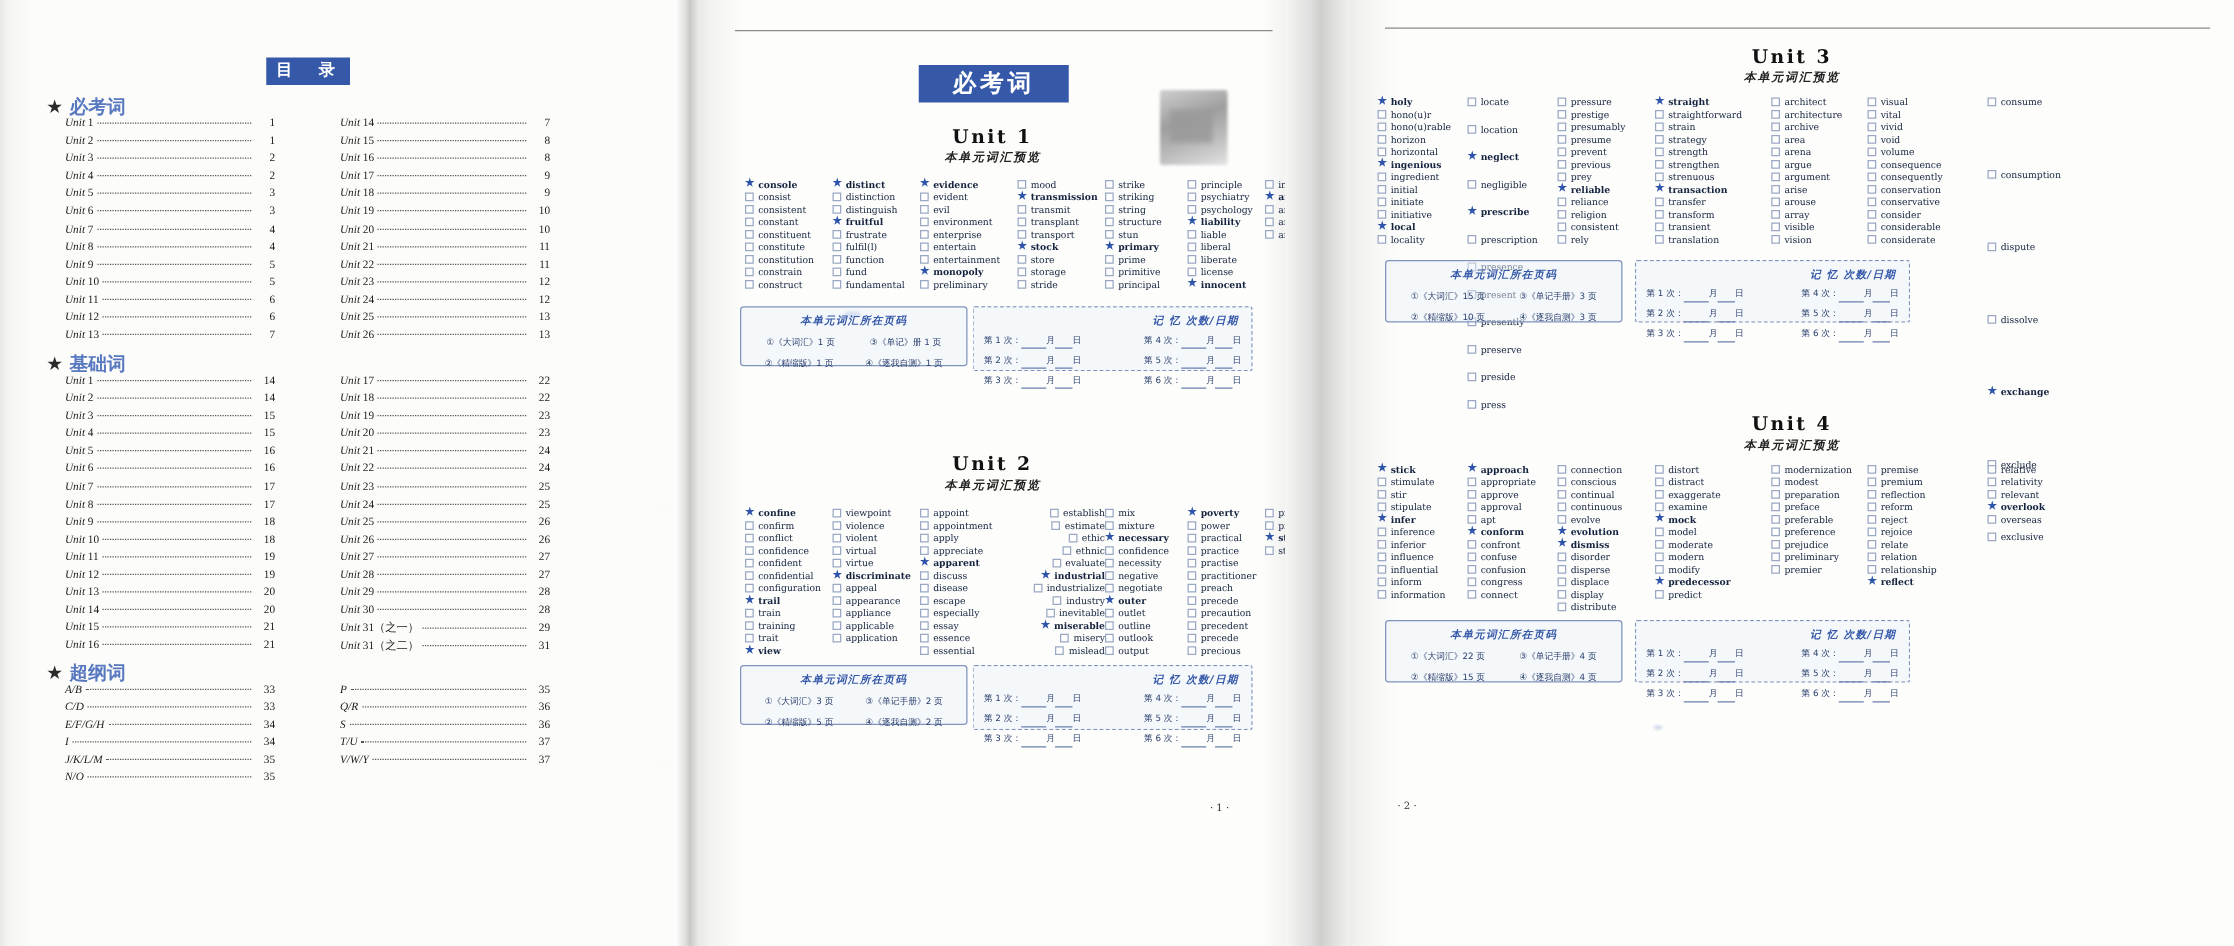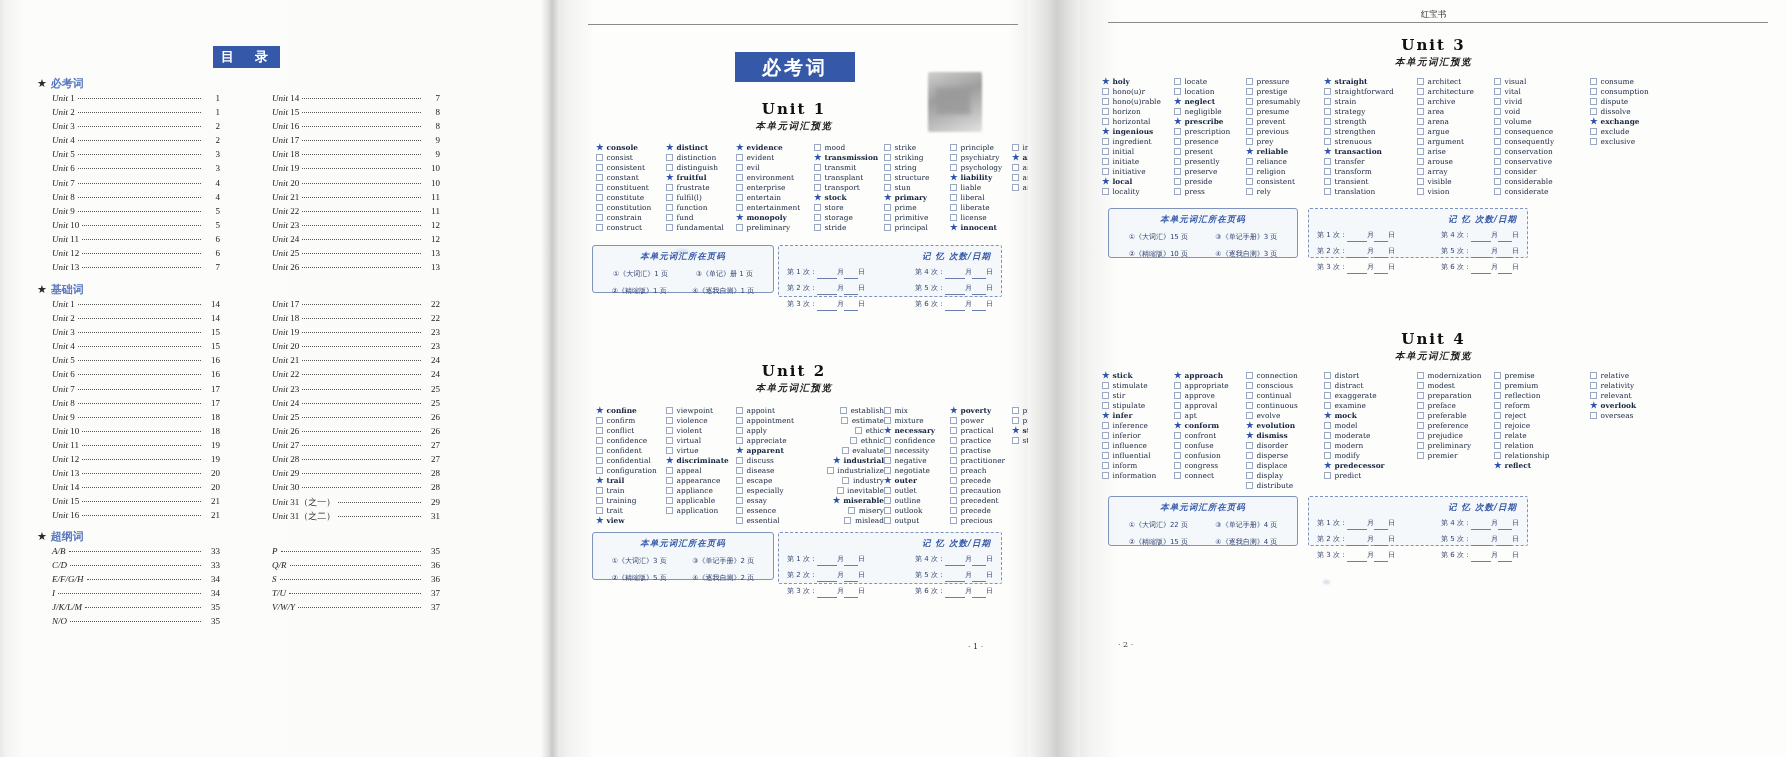--- a/index.html
+++ b/index.html
@@ -19,21 +19,21 @@
       background:linear-gradient(90deg,#ffffff,#dcdcda 45%,#c9c9c7 60%,#efefed 100%);}
   #gutter-1{left:540px;width:20px;}
   #gutter-2{left:1028px;width:52px;
       background:linear-gradient(90deg,#f6f6f4,#dedede 40%,#cfcfcd 55%,#f1f1ef 100%);}
 
   
   .toc-title{position:absolute;left:213px;top:46px;width:67px;height:22px;
       background:#3558a8;color:#fff;text-align:center;line-height:22px;
       font-size:13px;font-weight:bold;letter-spacing:4px;
       font-family:"DejaVu Sans",sans-serif;}
-  .toc-sec{position:absolute;left:37px;font-size:11px;color:#5878c0;font-weight:bold;
+  .toc-sec{position:absolute;left:37px;font-size:15px;color:#5878c0;font-weight:bold;
       font-family:"DejaVu Sans",sans-serif;white-space:nowrap;}
   .toc-sec .star{color:#2b2b2b;}
   .toc-col{position:absolute;font-size:9px;color:#1b1b1b;}
   .toc-row{display:flex;align-items:baseline;height:14.1px;white-space:nowrap;}
   .toc-label{font-style:italic;flex:0 0 auto;}
   .toc-label b{font-style:normal;font-weight:normal;}
   .toc-dots{flex:1 1 auto;margin:0 3px;overflow:hidden;
       border-bottom:1px dotted #555;transform:translateY(-2px);}
   .toc-page{flex:0 0 16px;text-align:right;}
 
@@ -1100,23 +1100,20 @@
           </div>
         </div>
       </div>
 
     <div class="folio" style="left:408px;top:642px;">· 1 ·</div>
   </div>
 
   <div class="gutter" id="gutter-2"></div>
 
   <div class="page" id="page-right">
-    <div class="run-head">
-      <span>红宝书</span>
-    </div>
     <div class="rule" style="left:28px;top:22px;width:660px;"></div>
 
     <div id="right-units">
         <div class="unit-h" style="top: 36px;">
           <div class="u">Unit  3</div>
           <div class="sub">本单元词汇预览</div>
         </div>
         <div class="wgrid" style="left: 22px; top: 76px;">
           <div class="wcol" style="width: 72px;">
             <div class="witem starred">
@@ -1161,21 +1158,21 @@
             </div>
             <div class="witem starred">
               <span class="mark star">★</span>
               <span>local</span>
             </div>
             <div class="witem">
               <span class="mark"></span>
               <span>locality</span>
             </div>
           </div>
-          <div class="wcol" style="width: 72px;">
+          <div class="wcol" style="width: 72px; gap: 12px;">
             <div class="witem">
               <span class="mark"></span>
               <span>locate</span>
             </div>
             <div class="witem">
               <span class="mark"></span>
               <span>location</span>
             </div>
             <div class="witem starred">
               <span class="mark star">★</span>
@@ -1411,21 +1408,21 @@
             </div>
             <div class="witem">
               <span class="mark"></span>
               <span>considerable</span>
             </div>
             <div class="witem">
               <span class="mark"></span>
               <span>considerate</span>
             </div>
           </div>
-          <div class="wcol" style="width: 70px;">
+          <div class="wcol" style="width: 70px; gap: 48px;">
             <div class="witem">
               <span class="mark"></span>
               <span>consume</span>
             </div>
             <div class="witem">
               <span class="mark"></span>
               <span>consumption</span>
             </div>
             <div class="witem">
               <span class="mark"></span>

